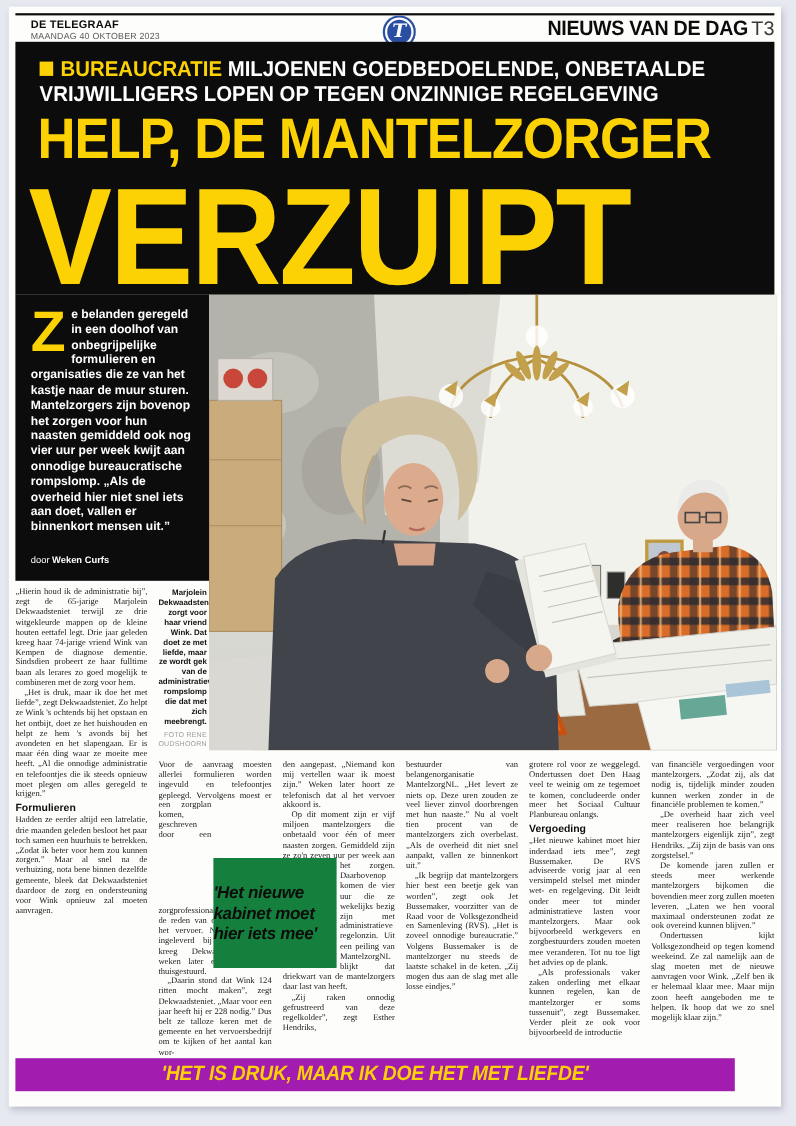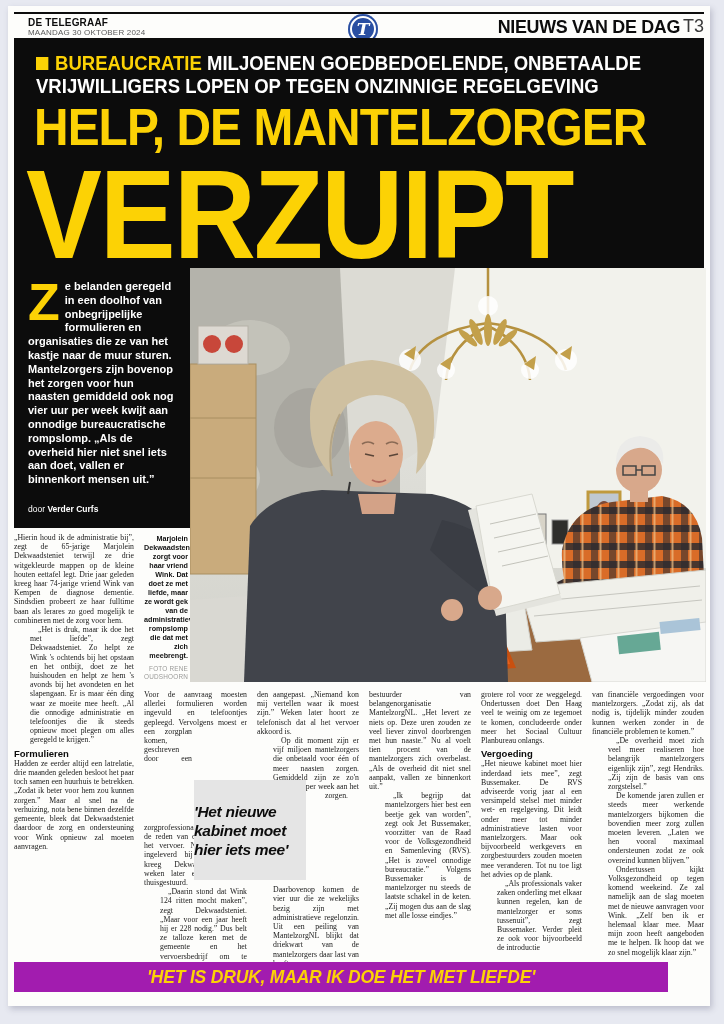--- a/index.html
+++ b/index.html
@@ -46,50 +46,50 @@
   
   .caption{left:136px;top:528px;width:44px;text-align:right;font-size:7.2px;font-weight:bold;
            line-height:9px;color:#111;}
   .credit{margin-top:5px;color:#9a9a98;font-weight:normal;font-size:6.4px;line-height:8px;letter-spacing:.2px;}
 
   
   .col{position:absolute;top:684px;height:274px;overflow:hidden;
        font-family:"Liberation Serif",serif;font-size:7.8px;line-height:9.2px;color:#191919;
        text-align:justify;}
   .col p{margin:0;}
-  .col p + p{text-indent:8px;margin-left:16px;}
+  .col p + p{text-indent:8px;}
   .col1{left:6px;top:527px;width:120px;height:432px;}
   .col2{left:136px;width:103px;}
   .col3{left:249px;width:102px;}
   .col4{left:361px;width:102px;}
   .col5{left:473px;width:101px;}
   .col6{left:584px;width:112px;}
   .subhead{font-family:"Liberation Sans",sans-serif;font-weight:bold;font-size:9.5px;
            margin:4px 0 1px 0;text-align:left;color:#0c0c0c;}
   .qspacer-r{float:right;width:52px;height:96px;margin-left:3px;}
   .qspacer-l{float:left;width:49px;height:94px;margin-right:3px;}
 
-  .pullquote{left:186px;top:774px;width:112px;height:100px;background:#e5e5e5;z-index:4;
+  .pullquote{left:186px;top:774px;width:112px;height:100px;background:#15803d;z-index:4;
              font-size:15.5px;line-height:19px;font-weight:bold;font-style:italic;color:#0c0c0c;
              letter-spacing:-0.3px;display:flex;align-items:center;}
 
   
   .banner{left:6px;top:956px;width:654px;height:30px;background:#a21caf;display:flex;
           align-items:center;justify-content:center;}
   .banner span{color:#fcd205;font-weight:bold;font-style:italic;font-size:19px;letter-spacing:-0.2px;
           transform:scaleX(.92);white-space:nowrap;}
 </style>
 </head>
 <body>
 
 <div class="page">
 
   <div class="abs toprule"></div>
   <div class="abs brand">DE TELEGRAAF</div>
-  <div class="abs mdate">MAANDAG 30 OKTOBER 2024</div>
+  <div class="abs mdate">MAANDAG 40 OKTOBER 2023</div>
   <div class="abs logo">
     <span>T</span>
   </div>
   <div class="abs section">NIEUWS VAN DE DAG</div>
   <div class="abs pageno">T3</div>
 
   <div class="abs blackblock"></div>
   <div class="abs introblock"></div>
 
   <div class="abs kicker">
@@ -224,21 +224,21 @@
         <circle cx="300" cy="330" r="12" fill="#d8a88b"></circle>
         <circle cx="262" cy="342" r="11" fill="#d8a88b"></circle>
       </g>
     </svg>
   </div>
 
   <div class="abs intro">
     <span class="dropcap">Z</span><span>e belanden geregeld in een doolhof van onbegrijpelijke formulieren en organisaties die ze van het kastje naar de muur sturen. Mantelzorgers zijn bovenop het zorgen voor hun naasten gemiddeld ook nog vier uur per week kwijt aan onnodige bureaucratische rompslomp. „Als de overheid hier niet snel iets aan doet, vallen er binnenkort mensen uit.”</span>
   </div>
   <div class="abs byline">
-    <span>door </span><b>Verder Curfs</b>
+    <span>door </span><b>Weken Curfs</b>
   </div>
 
   <div class="abs caption">
     <span>Marjolein Dekwaadsteniet zorgt voor haar vriend Wink. Dat doet ze met liefde, maar ze wordt gek van de administratieve rompslomp die dat met zich meebrengt.</span>
     <div class="credit">FOTO RENE OUDSHOORN</div>
   </div>
 
   <div class="col col1">
     <p>„Hierin houd ik de administratie bij”, zegt de 65-jarige Marjolein Dekwaadsteniet terwijl ze drie witgekleurde mappen op de kleine houten eettafel legt. Drie jaar geleden kreeg haar 74-jarige vriend Wink van Kempen de diagnose dementie. Sindsdien probeert ze haar fulltime baan als lerares zo goed mogelijk te combineren met de zorg voor hem.</p>
     <p>„Het is druk, maar ik doe het met liefde”, zegt Dekwaadsteniet. Zo helpt ze Wink 's ochtends bij het opstaan en het ontbijt, doet ze het huishouden en helpt ze hem 's avonds bij het avondeten en het slapengaan. Er is maar één ding waar ze moeite mee heeft. „Al die onnodige administratie en telefoontjes die ik steeds opnieuw moet plegen om alles geregeld te krijgen.”</p>
@@ -264,21 +264,21 @@
 
   <div class="col col5">
     <p>grotere rol voor ze weggelegd. Ondertussen doet Den Haag veel te weinig om ze tegemoet te komen, concludeerde onder meer het Sociaal Cultuur Planbureau onlangs.</p>
     <div class="subhead">Vergoeding</div>
     <p>„Het nieuwe kabinet moet hier inderdaad iets mee”, zegt Bussemaker. De RVS adviseerde vorig jaar al een versimpeld stelsel met minder wet- en regelgeving. Dit leidt onder meer tot minder administratieve lasten voor mantelzorgers. Maar ook bijvoorbeeld werkgevers en zorgbestuurders zouden moeten mee veranderen. Tot nu toe ligt het advies op de plank.</p>
     <p>„Als professionals vaker zaken onderling met elkaar kunnen regelen, kan de mantelzorger er soms tussenuit”, zegt Bussemaker. Verder pleit ze ook voor bijvoorbeeld de introductie</p>
   </div>
 
   <div class="col col6">
     <p>van financiële vergoedingen voor mantelzorgers. „Zodat zij, als dat nodig is, tijdelijk minder zouden kunnen werken zonder in de financiële problemen te komen.”</p>
-    <p>„De overheid moet zich veel meer realiseren hoe belangrijk mantelzorgers eigenlijk zijn”, zegt Hendriks. „Zij zijn de basis van ons zorgstelsel.”</p>
+    <p>„De overheid haar zich veel meer realiseren hoe belangrijk mantelzorgers eigenlijk zijn”, zegt Hendriks. „Zij zijn de basis van ons zorgstelsel.”</p>
     <p>De komende jaren zullen er steeds meer werkende mantelzorgers bijkomen die bovendien meer zorg zullen moeten leveren. „Laten we hen vooral maximaal ondersteunen zodat ze ook overeind kunnen blijven.”</p>
     <p>Ondertussen kijkt Volksgezondheid op tegen komend weekeind. Ze zal namelijk aan de slag moeten met de nieuwe aanvragen voor Wink. „Zelf ben ik er helemaal klaar mee. Maar mijn zoon heeft aangeboden me te helpen. Ik hoop dat we zo snel mogelijk klaar zijn.”</p>
   </div>
 
   <div class="abs pullquote">
     <span>'Het nieuwe kabinet moet hier iets mee'</span>
   </div>
 
   <div class="abs banner">
     <span>'HET IS DRUK, MAAR IK DOE HET MET LIEFDE'</span>

